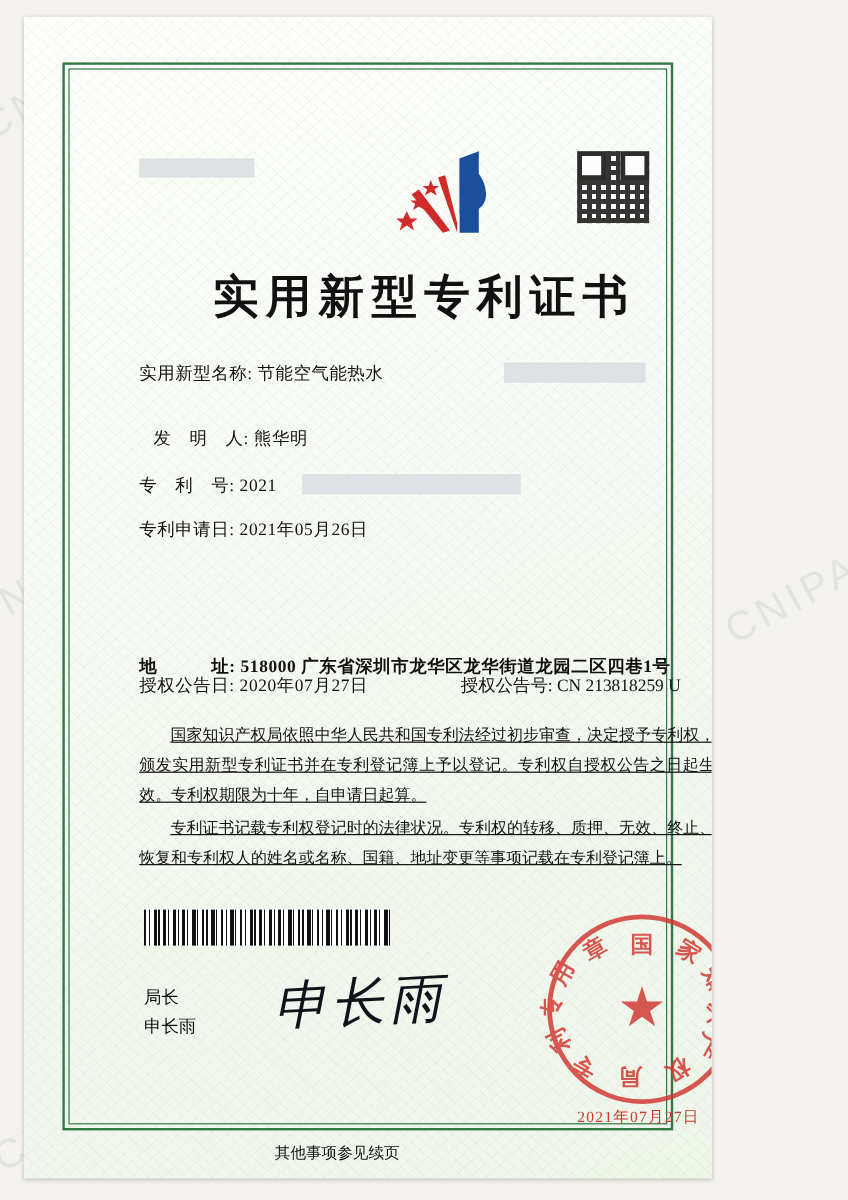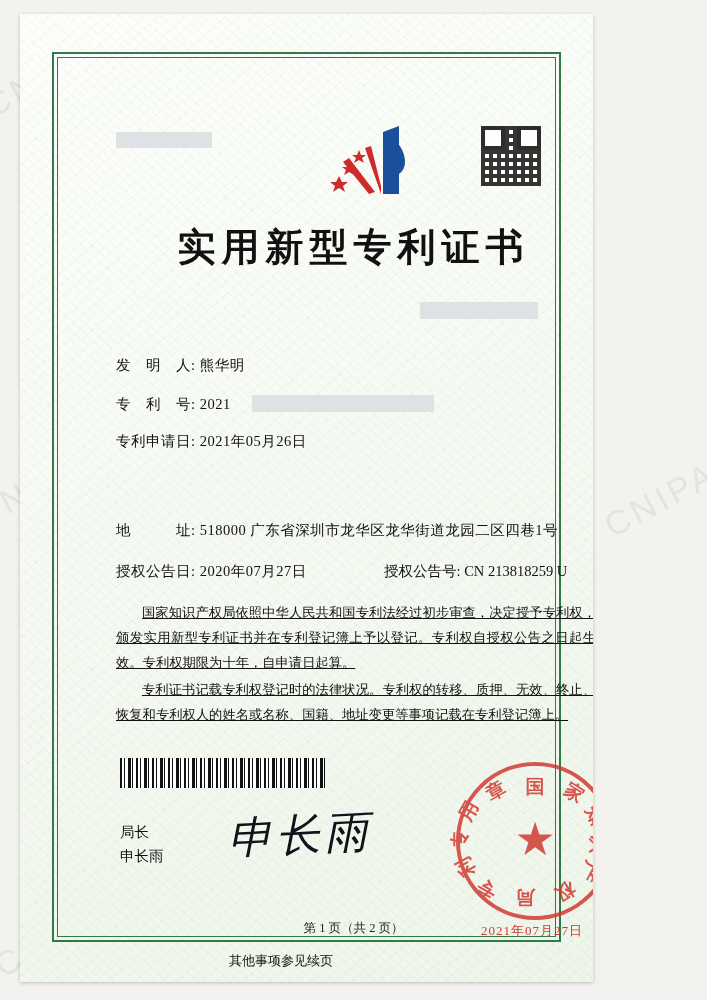--- a/index.html
+++ b/index.html
@@ -112,25 +112,25 @@
     left:96px;
     font-size:14.5px;
     color:#111;
     letter-spacing:.5px;
     white-space:nowrap;
   }
   .lbl{display:inline-block;}
   .val{display:inline-block;}
 
   #f-model{top:288px;}
-  #f-inventor{top:342px;}
+  #f-inventor{top:342px;margin-left:12px;}
   #f-patentno{top:381px;}
   #f-appdate{top:418px;}
   #f-holder{top:467px;}
-  #f-address{top:507px;}
+  #f-address{top:532px;font-weight:bold;}
   #f-grantdate{top:548px;}
   #f-grantno{position:absolute;left:364px;top:548px;font-size:14.5px;color:#111;white-space:nowrap;}
 
   .para{
     position:absolute;
     left:96px;width:480px;
     font-size:13.3px;
     line-height:25px;
     color:#111;
     text-align:justify;
@@ -228,20 +228,24 @@
         <polygon points="14,54 17,60 23,60 18,64 20,70 14,66 8,70 10,64 5,60 11,60" fill="#cf2b2b"></polygon>
         <polygon points="24,40 26,45 31,45 27,48 29,53 24,50 19,53 21,48 17,45 22,45" fill="#cf2b2b"></polygon>
         <polygon points="34,28 36,33 41,33 37,36 39,41 34,38 29,41 31,36 27,33 32,33" fill="#cf2b2b"></polygon>
       </svg>
     </div>
 
     <div id="qrcode"></div>
 
     <div id="title">实用新型专利证书</div>
 
+    <div class="field" id="f-model">
+      <span class="lbl">实用新型名称:</span>
+      <span class="val">节能空气能热水</span>
+    </div>
     <div class="redact" id="redact-name"></div>
 
     <div class="field" id="f-inventor">
       <span class="lbl">发　明　人:</span>
       <span class="val">熊华明</span>
     </div>
 
     <div class="field" id="f-patentno">
       <span class="lbl">专　利　号:</span>
       <span class="val">2021</span>
@@ -293,18 +297,17 @@
         <span class="seal-char" style="left:18%;top:110px;transform:translateX(-50%) rotate(210deg)">专</span>
         <span class="seal-char" style="left:4%;top:88px;transform:translateX(-50%) rotate(242deg)">利</span>
         <span class="seal-char" style="left:0%;top:60px;transform:translateX(-50%) rotate(270deg)">专</span>
         <span class="seal-char" style="left:6%;top:32px;transform:translateX(-50%) rotate(300deg)">用</span>
         <span class="seal-char" style="left:24%;top:12px;transform:translateX(-50%) rotate(330deg)">章</span>
       </div>
       <div id="seal-star">★</div>
     </div>
     <div id="seal-date">2021年07月27日</div>
 
-    <div id="pagefoot">第 1 页（共 2 页）</div>
 
   </div>
 </div>
 
 <div id="footnote">其他事项参见续页</div>
 
 </body></html>

